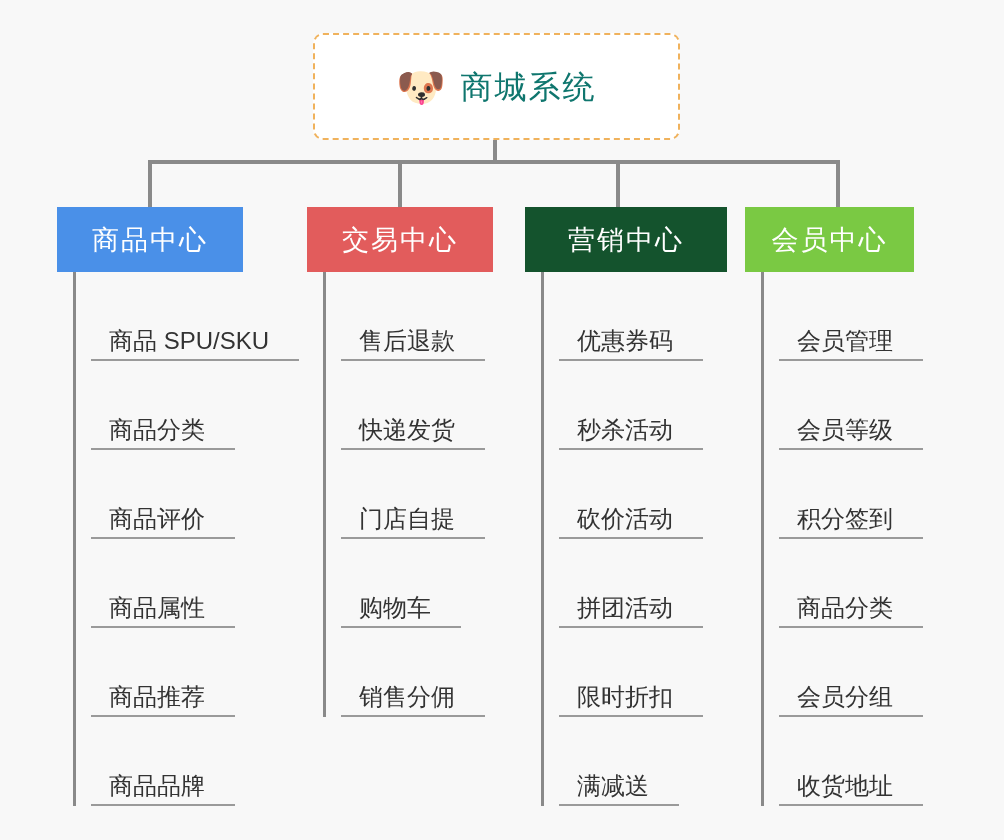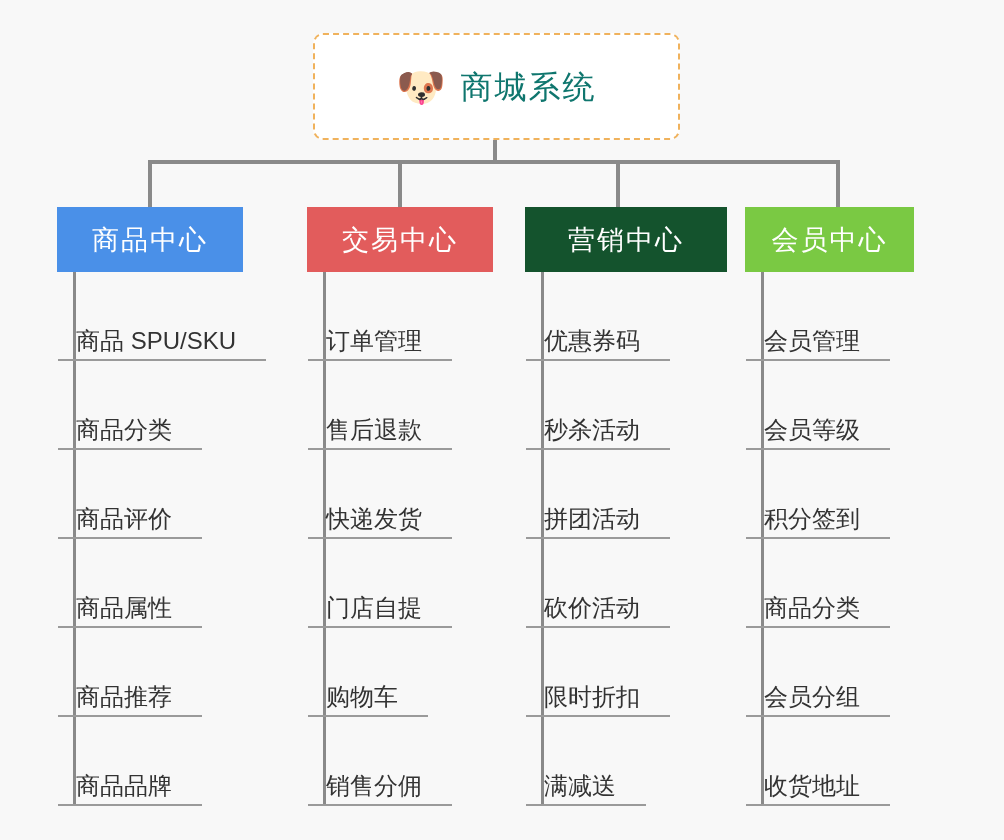--- a/index.html
+++ b/index.html
@@ -95,20 +95,21 @@
     margin-left: 16px;
     padding-top: 0;
     border-left: 3px solid #8a8a8a;
   }
   .leaf {
     position: relative;
     height: 89px;
     box-sizing: border-box;
     display: flex;
     align-items: flex-end;
+    padding-left: 33px;
   }
   .leaf-text {
     display: inline-block;
     font-size: 24px;
     color: #333333;
     line-height: 1.15;
     white-space: nowrap;
     border-bottom: 2px solid #9a9a9a;
     padding-bottom: 4px;
     padding-right: 30px;
@@ -173,23 +174,20 @@
         </div>
     </div>
   </div>
 
   <div class="branch" id="branch-1">
     <div class="branch-header">
       <span>交易中心</span>
     </div>
     <div class="branch-body">
       <div class="leaf">
-          <span class="leaf-text">订单管理</span>
-        </div>
-      <div class="leaf">
           <span class="leaf-text">售后退款</span>
         </div>
       <div class="leaf">
           <span class="leaf-text">快递发货</span>
         </div>
       <div class="leaf">
           <span class="leaf-text">门店自提</span>
         </div>
       <div class="leaf">
           <span class="leaf-text">购物车</span>
@@ -205,26 +203,26 @@
       <span>营销中心</span>
     </div>
     <div class="branch-body">
       <div class="leaf">
           <span class="leaf-text">优惠券码</span>
         </div>
       <div class="leaf">
           <span class="leaf-text">秒杀活动</span>
         </div>
       <div class="leaf">
+          <span class="leaf-text">砍价活动</span>
+        </div>
+      <div class="leaf">
           <span class="leaf-text">拼团活动</span>
         </div>
       <div class="leaf">
-          <span class="leaf-text">砍价活动</span>
-        </div>
-      <div class="leaf">
           <span class="leaf-text">限时折扣</span>
         </div>
       <div class="leaf">
           <span class="leaf-text">满减送</span>
         </div>
     </div>
   </div>
 
   <div class="branch" id="branch-3">
     <div class="branch-header">

